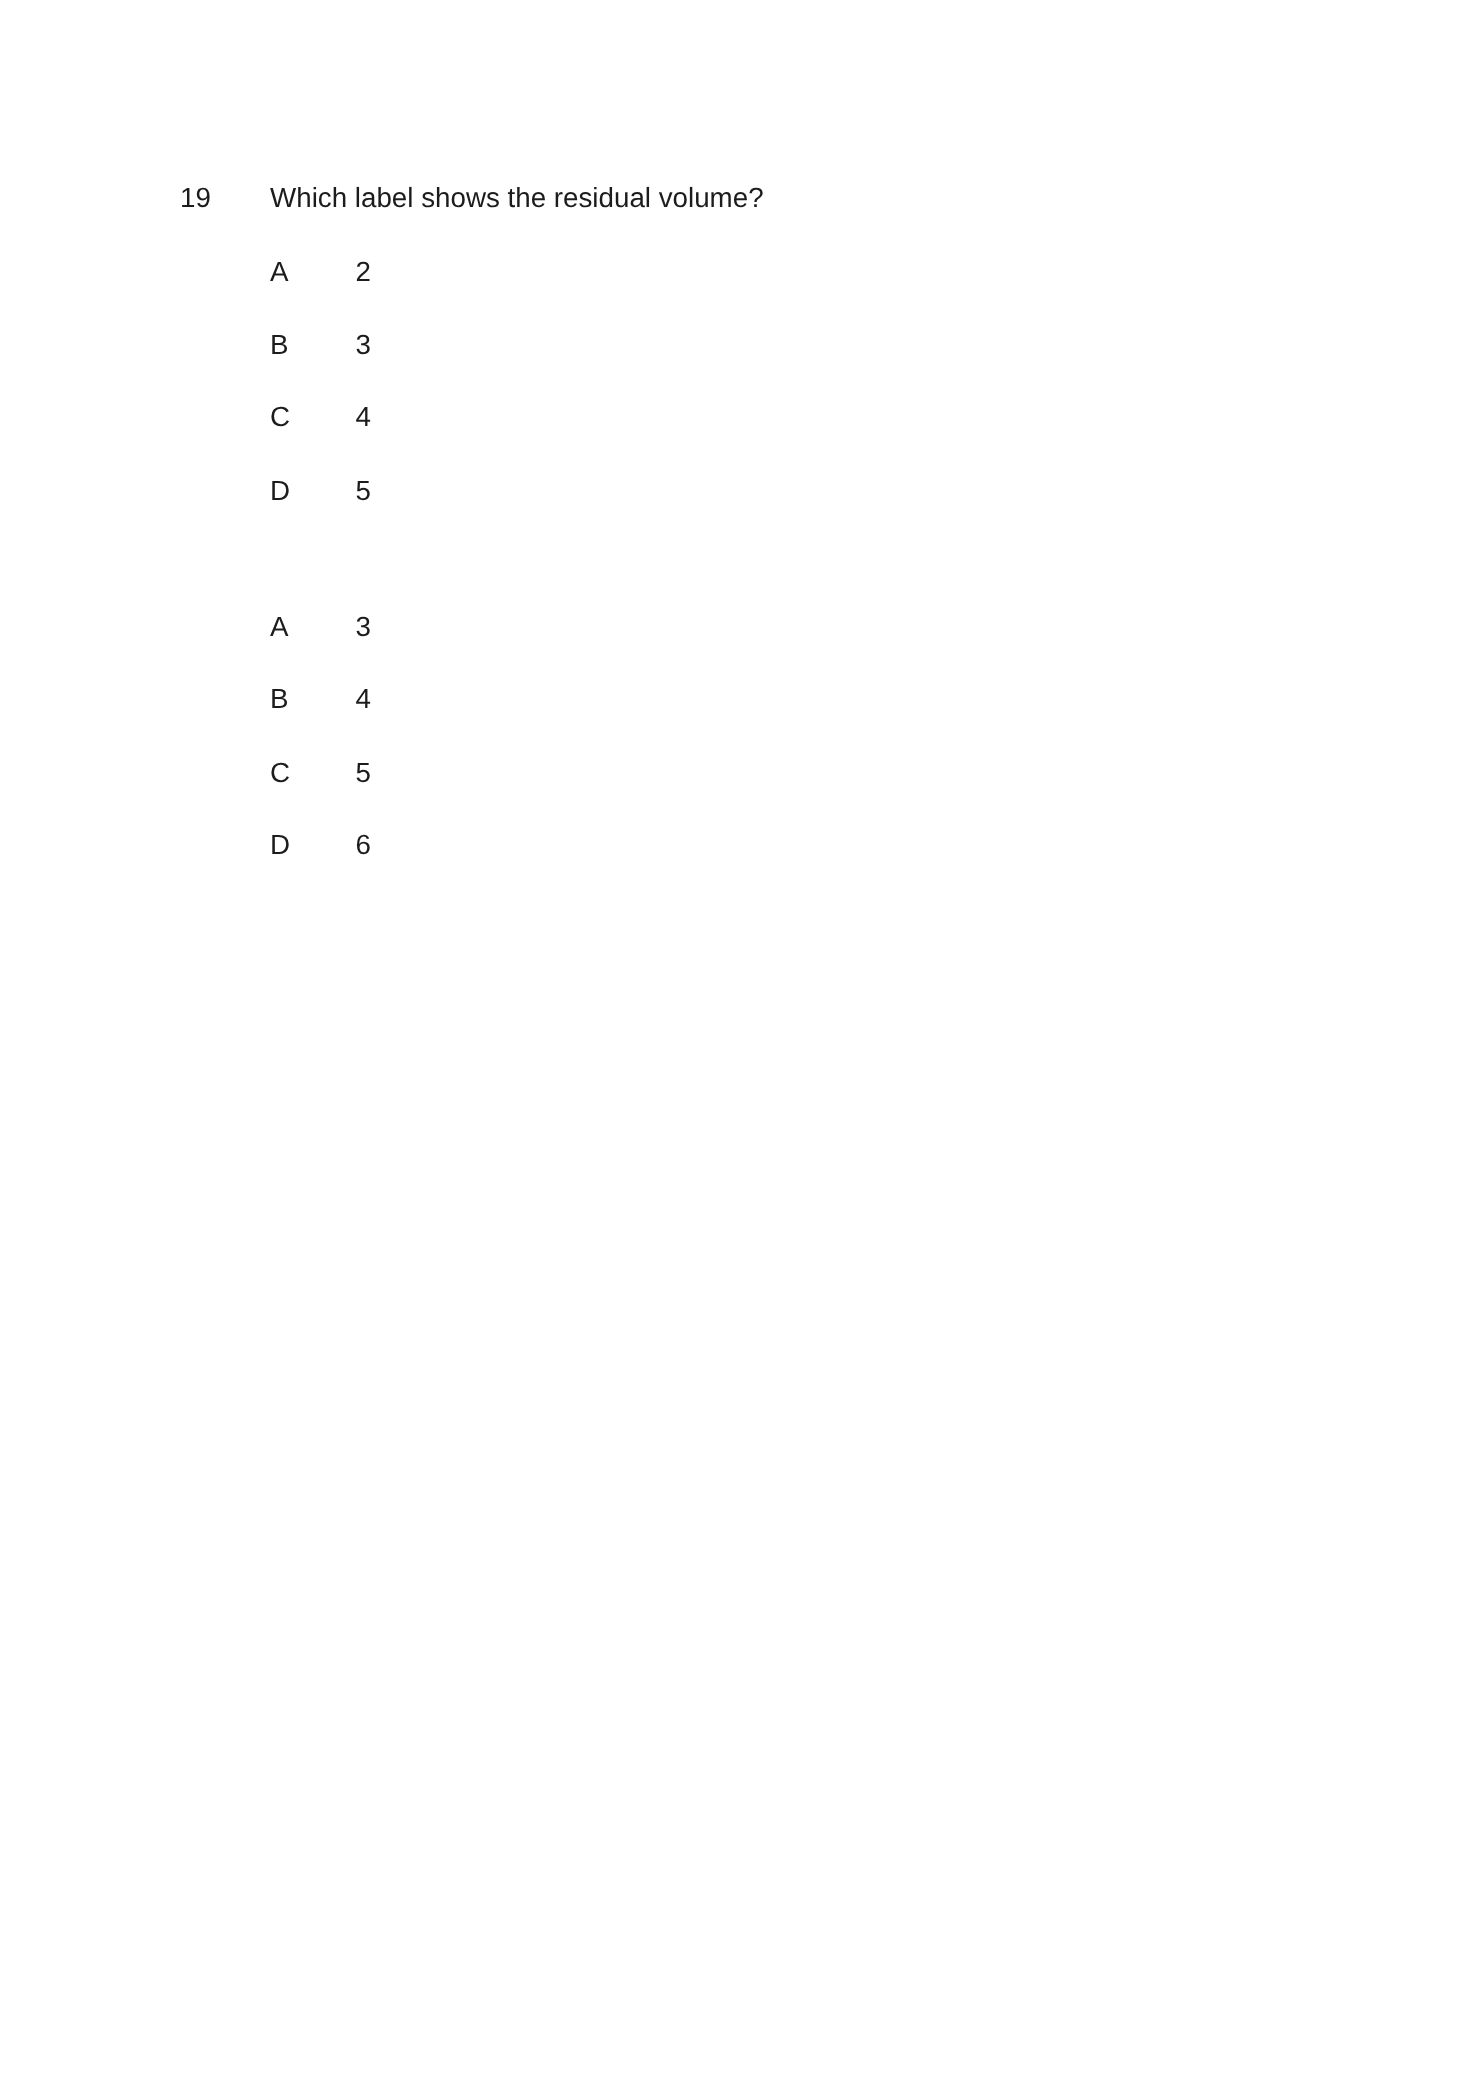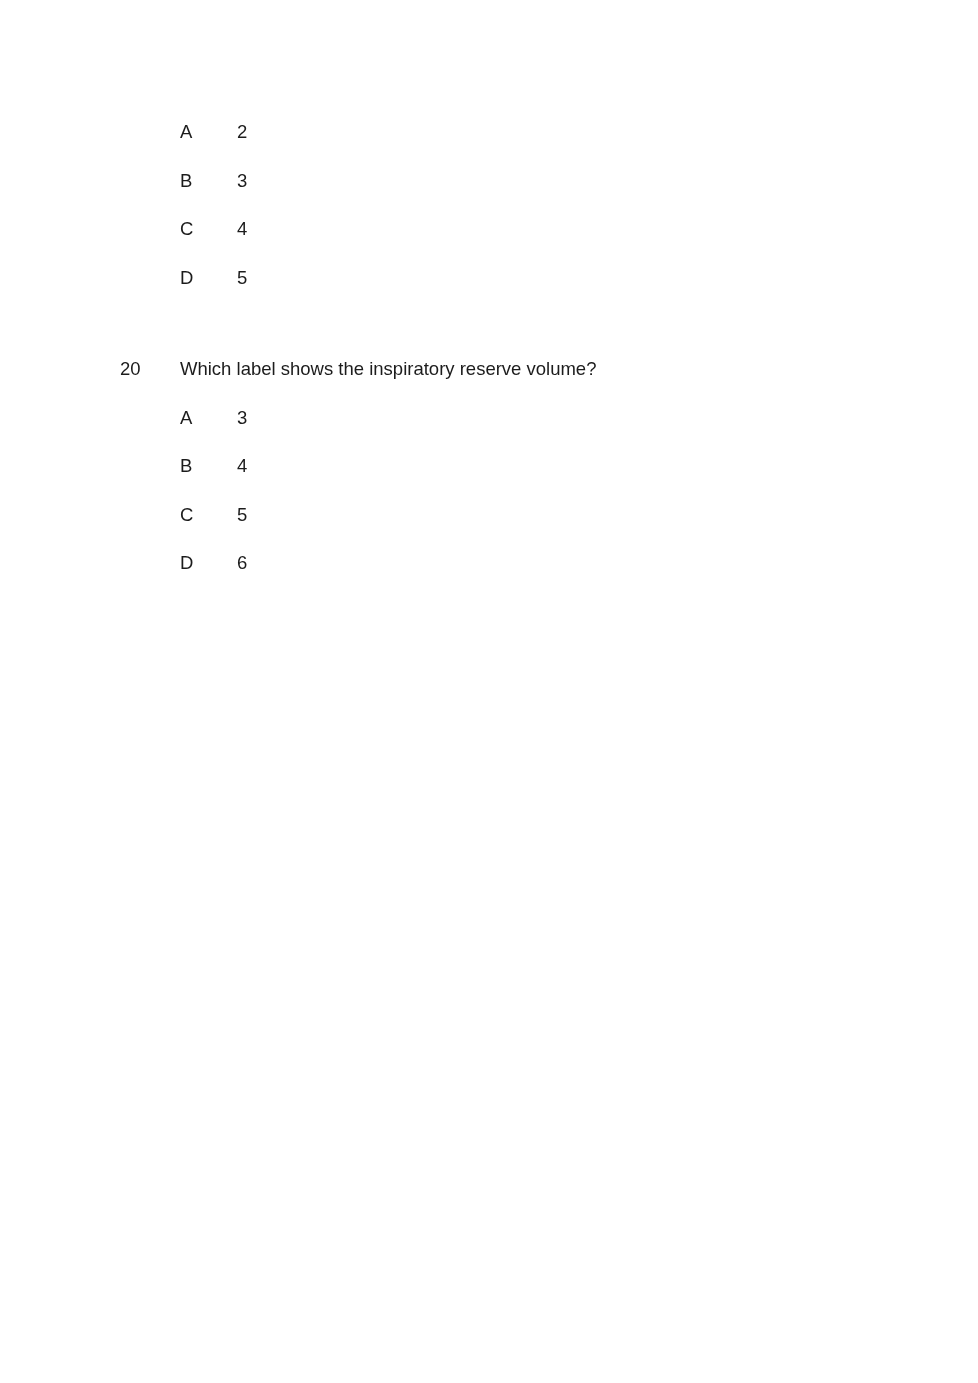--- a/index.html
+++ b/index.html
@@ -47,43 +47,43 @@
   .option-row:last-child {
     margin-bottom: 0;
   }
 </style>
 </head>
 <body>
 
 <div class="page">
 
   <div class="question-block">
+    <div class="question-row">
+      <span class="question-number">19</span>
+      <span class="question-text">Which label shows the residual volume?</span>
+    </div>
     <div class="option-row">
       <span class="option-letter">A</span>
       <span class="option-value">2</span>
     </div>
     <div class="option-row">
       <span class="option-letter">B</span>
       <span class="option-value">3</span>
     </div>
     <div class="option-row">
       <span class="option-letter">C</span>
       <span class="option-value">4</span>
     </div>
     <div class="option-row">
       <span class="option-letter">D</span>
       <span class="option-value">5</span>
     </div>
   </div>
 
   <div class="question-block">
-    <div class="question-row">
-      <span class="question-number">20</span>
-      <span class="question-text">Which label shows the inspiratory reserve volume?</span>
-    </div>
     <div class="option-row">
       <span class="option-letter">A</span>
       <span class="option-value">3</span>
     </div>
     <div class="option-row">
       <span class="option-letter">B</span>
       <span class="option-value">4</span>
     </div>
     <div class="option-row">
       <span class="option-letter">C</span>

